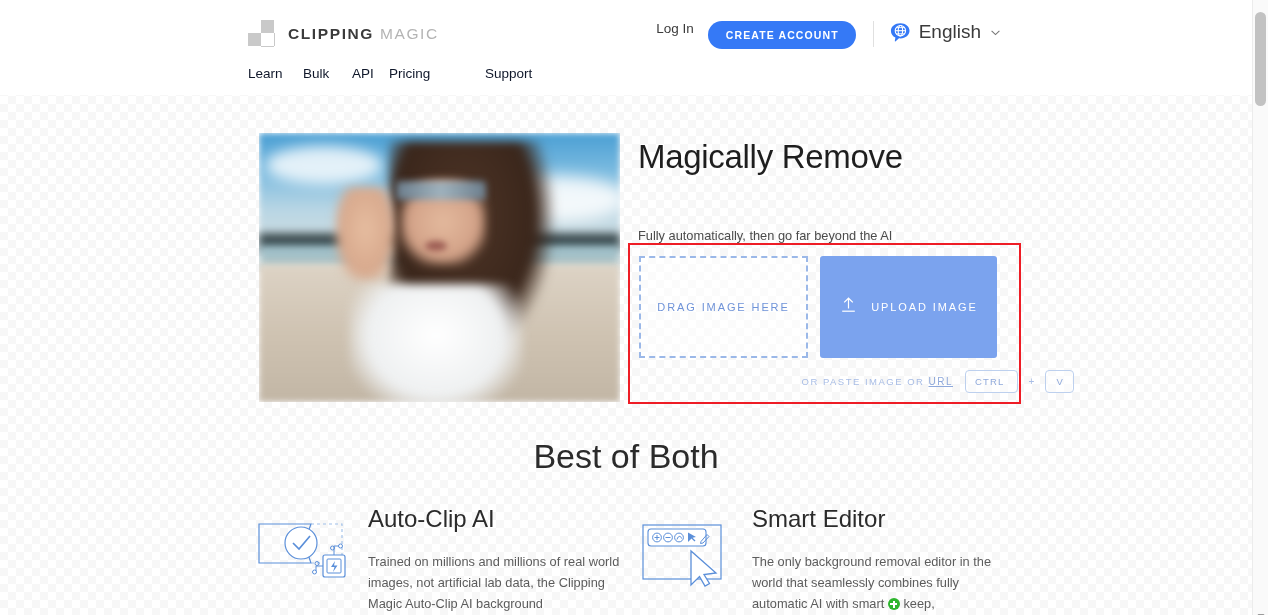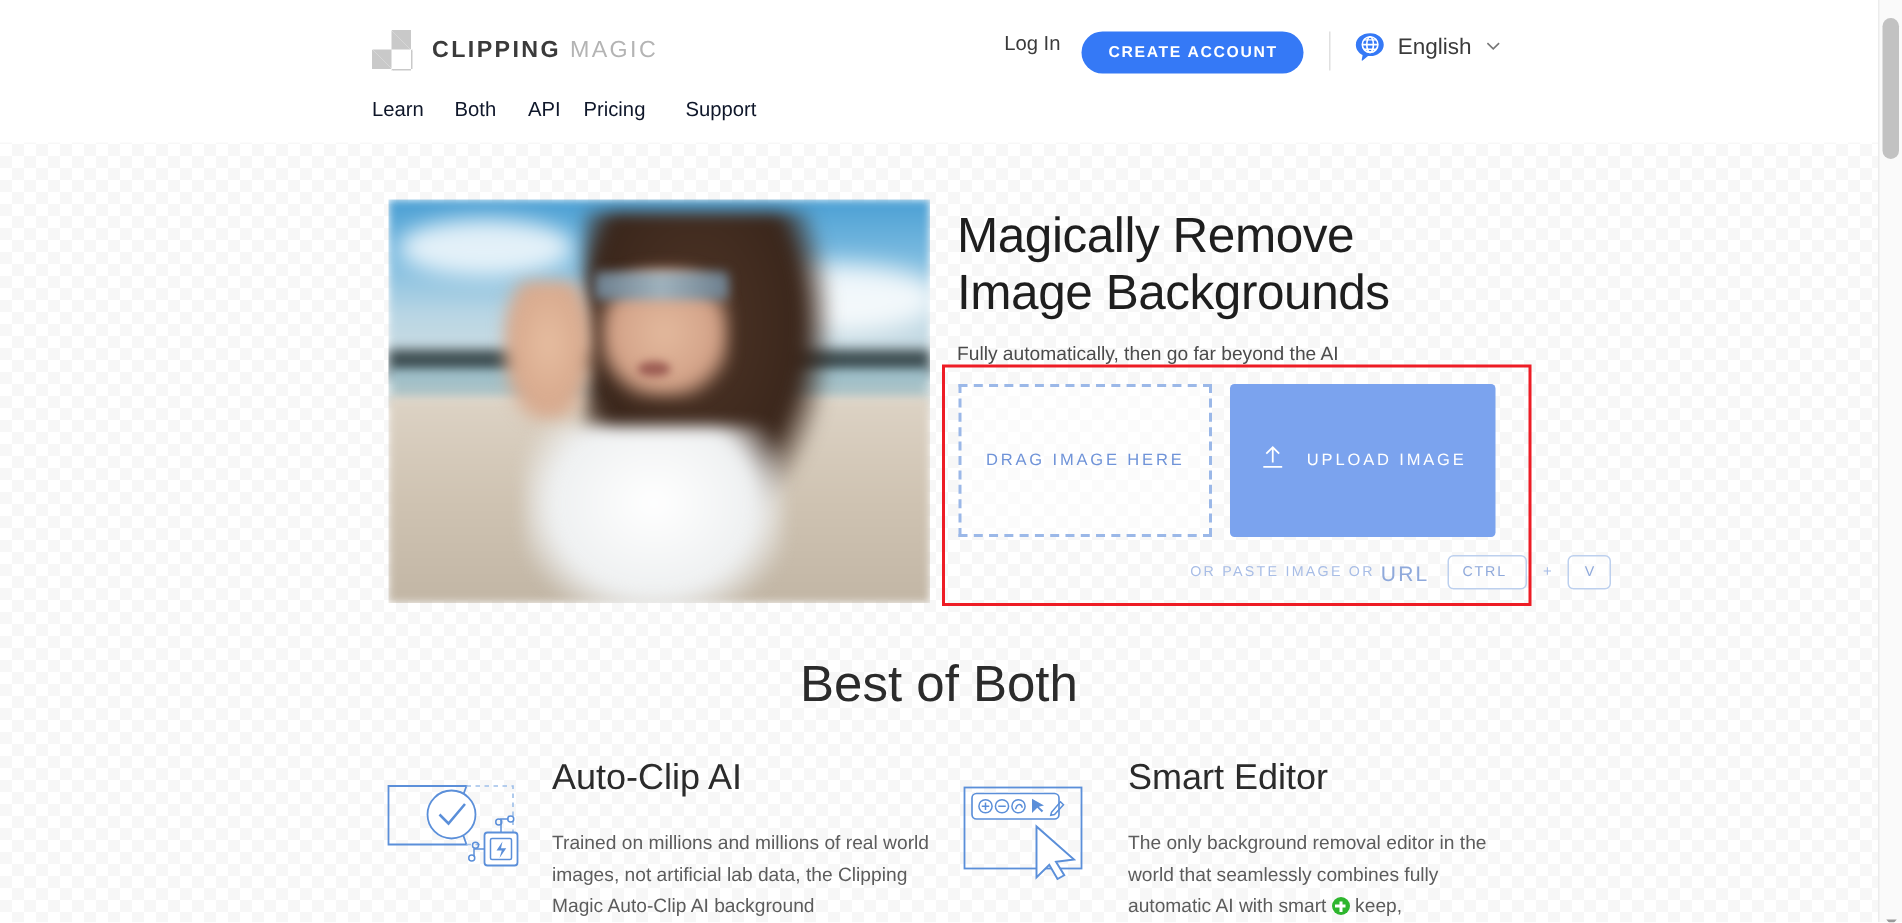--- a/index.html
+++ b/index.html
@@ -49,21 +49,21 @@
   }
   .nav a {
     font-size: 13.5px; color: #0f172a; text-decoration: none;
     padding: 0 0; margin-right: 0; display: inline-block; white-space: nowrap;
   }
   .nav-item { display: inline-block; }
   .nav-item:nth-child(1) { width: 55px; }
   .nav-item:nth-child(2) { width: 49px; }
   .nav-item:nth-child(3) { width: 37px; }
   .nav-item:nth-child(4) { width: 68px; }
-  .nav-item:nth-child(5) { width: 60px; }
+  .nav-item:nth-child(5) { width: 60px; margin-left: 28px; }
 
   .account {
     position: absolute; right: 252px; top: 21px;
     display: flex; align-items: flex-start;
   }
   .login-link {
     font-size: 13.5px; color: #3b3b3b; text-decoration: none;
     margin-right: 14px;
   }
   .create-btn {
@@ -75,21 +75,21 @@
   }
   .divider-v {
     width: 1px; height: 26px; background: #e0e0e0; margin: 0 16px 0 17px;
   }
   .lang {
     display: flex; align-items: center; gap: 8px; cursor: pointer;
   }
   .globe {
     width: 21px; height: 21px; position: relative;
   }
-  .lang-label { font-size: 15px; color: #3b3b3b; }
+  .lang-label { font-size: 19px; color: #3b3b3b; }
   .caret { font-size: 10px; color: #707070; margin-left: 2px; }
 
   
   .hero-photo {
     position: absolute; left: 259px; top: 133px;
     width: 361px; height: 269px;
     overflow: hidden;
   }
   .hero-photo .sky {
     position: absolute; left: 0; top: 0; width: 100%; height: 41%;
@@ -188,22 +188,22 @@
   }
   .paste-row {
     position: absolute; left: 628px; top: 370px; width: 470px;
     display: flex; align-items: center; justify-content: flex-end;
     padding-right: 24px; gap: 0;
   }
   .paste-text {
     font-size: 9.5px; color: #a8bde6; letter-spacing: 1.5px; white-space: nowrap;
   }
   .paste-url {
-    font-size: 14px; color: #8fa9db; letter-spacing: 1.5px;
-    margin-left: 4px; cursor: pointer;
+    font-size: 10px; color: #8fa9db; letter-spacing: 1.5px;
+    text-decoration: underline; margin-left: 4px; cursor: pointer;
   }
   .keycap {
     border: 1px solid #bdd0ee; border-radius: 4px; color: #8fa9db;
     font-size: 9.5px; letter-spacing: 1.2px; padding: 5px 12px 5px 9px;
     margin-left: 12px; background: rgba(255,255,255,.55);
   }
   .keyplus { font-size: 10px; color: #a8bde6; margin-left: 11px; }
   .keycap.v { margin-left: 11px; padding: 5px 9px 5px 10px; }
 
   
@@ -261,21 +261,21 @@
 
     <div class="logo-wrap">
       <div class="logo-mark"></div>
       <div class="logo-text">
         <span class="b">CLIPPING</span><span>&nbsp;</span><span class="l">MAGIC</span>
       </div>
     </div>
 
     <div class="nav">
       <span class="nav-item"><a href="#">Learn</a></span>
-      <span class="nav-item"><a href="#">Both</a></span>
+      <span class="nav-item"><a href="#">Bulk</a></span>
       <span class="nav-item"><a href="#">API</a></span>
       <span class="nav-item"><a href="#">Pricing</a></span>
       <span class="nav-item"><a href="#">Support</a></span>
     </div>
 
     <div class="account">
       <a class="login-link" href="#">Log In</a>
       <button class="create-btn">CREATE ACCOUNT</button>
       <div class="divider-v"></div>
       <div class="lang">
@@ -309,21 +309,20 @@
     <div class="hair"></div>
     <div class="arm"></div>
     <div class="face"></div>
     <div class="glasses"></div>
     <div class="mouth"></div>
     <div class="shirt"></div>
   </div>
 
   <h1 class="hero-title">
     <span>Magically Remove</span><br>
-    <span>Image Backgrounds</span>
   </h1>
   <div class="hero-sub">Fully automatically, then go far beyond the AI</div>
 
   <div class="redbox"></div>
 
   <div class="dragzone">
     <span>DRAG IMAGE HERE</span>
   </div>
 
   <button class="uploadbtn">

